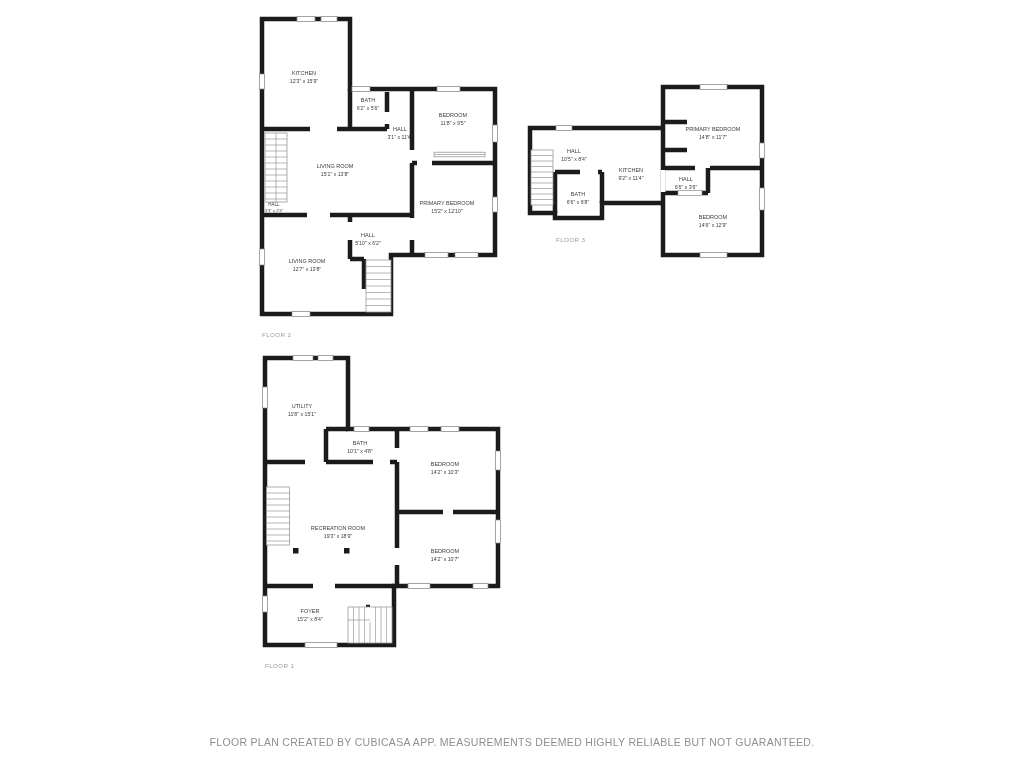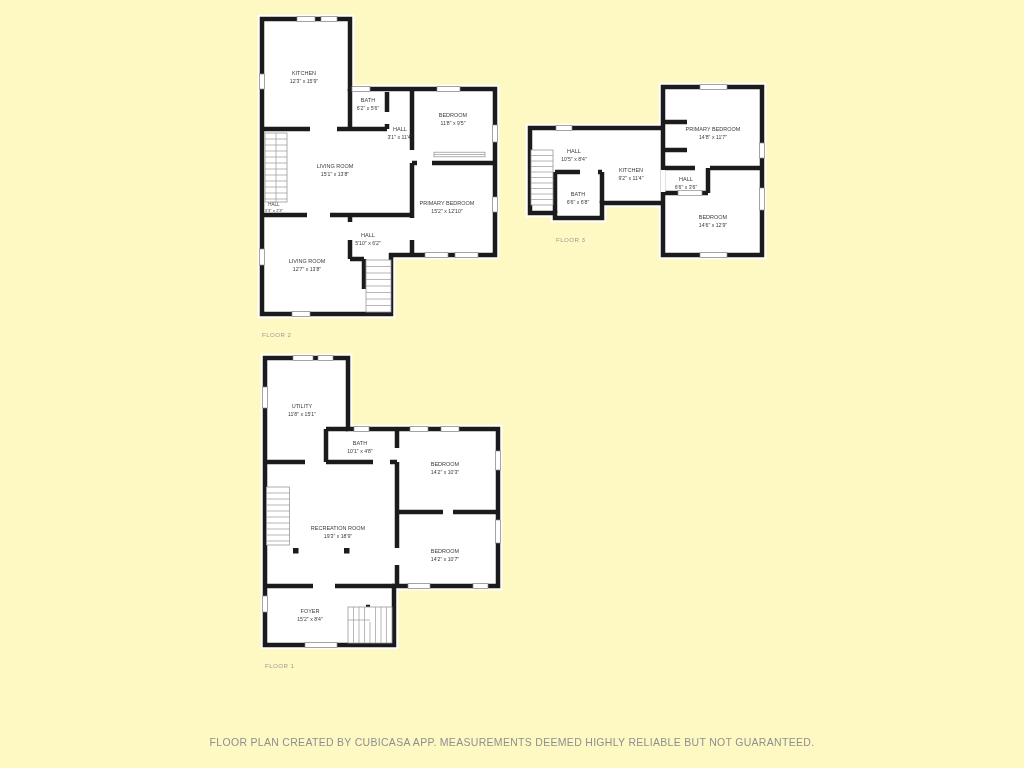--- a/index.html
+++ b/index.html
@@ -1,16 +1,16 @@
 <!DOCTYPE html>
 <html><head>
 <meta charset="utf-8">
 <style>
   html,body{margin:0;padding:0;background:#000;}
-  .canvas{position:relative;width:1024px;height:768px;background:#fef9c3;overflow:hidden;
+  .canvas{position:relative;width:1024px;height:768px;background:#ffffff;overflow:hidden;
           font-family:"Liberation Sans", sans-serif;}
   svg{position:absolute;left:0;top:0;}
   .halo{fill:#ffffff;stroke:#ffffff;stroke-width:8.5;stroke-linejoin:miter;}
   .outer{fill:none;stroke:#1b1b1b;stroke-width:4.5;stroke-linejoin:miter;}
   .wall{fill:none;stroke:#1b1b1b;stroke-width:4.5;stroke-linecap:butt;}
   .win{fill:#ffffff;stroke:#8c8c8c;stroke-width:0.7;}
   .gapfill{fill:#ffffff;stroke:none;}
   .stair{stroke:#9a9a9a;stroke-width:0.7;fill:none;}
   .stairbox{fill:#ffffff;stroke:#9a9a9a;stroke-width:0.8;}
   .post{fill:#1b1b1b;}

